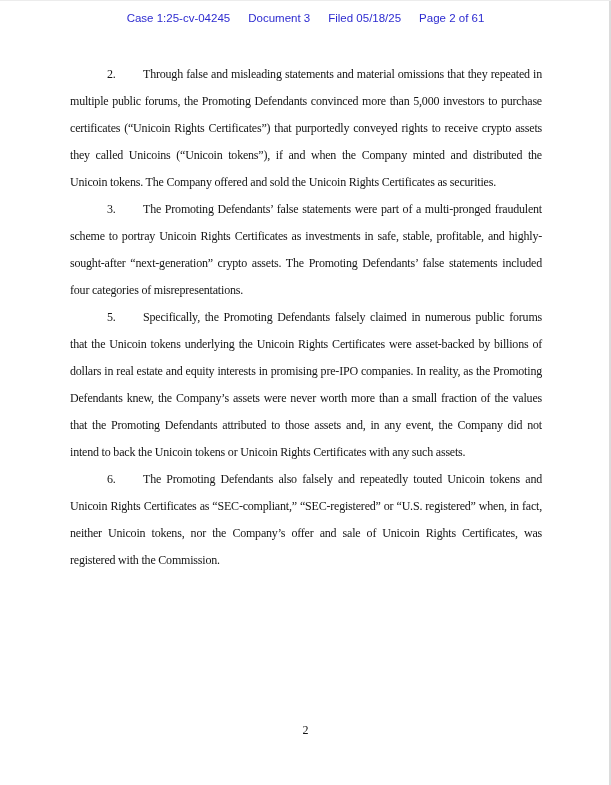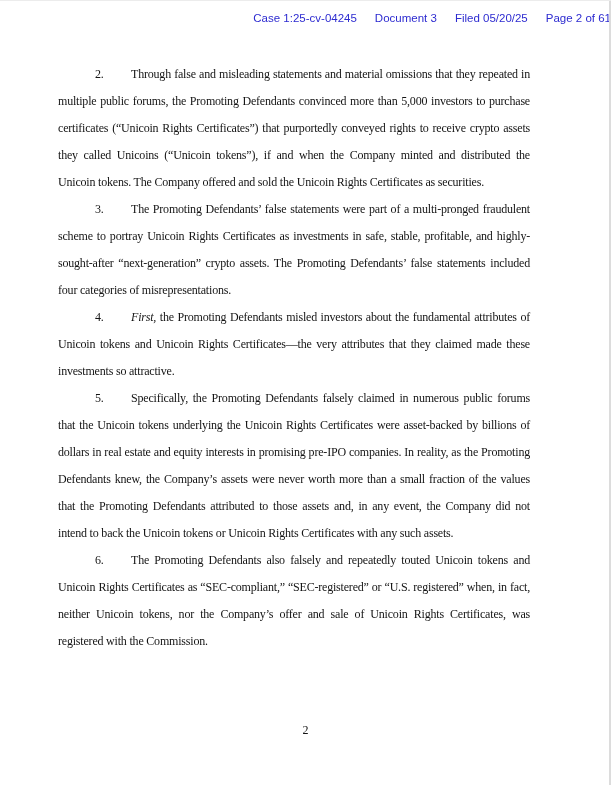--- a/index.html
+++ b/index.html
@@ -19,31 +19,31 @@
     top: 0; right: 0; bottom: 0;
     width: 2px;
     background: #dcdcdc;
   }
   .court-header {
     position: absolute;
     top: 10px;
     left: 0;
     width: 611px;
     display: flex;
-    justify-content: flex-end;
+    justify-content: center;
     gap: 18px;
     font-family: "Liberation Sans", sans-serif;
     font-size: 11.5px;
     line-height: 15px;
   }
   .court-header span { white-space: nowrap; }
   .doc-body {
     position: absolute;
     top: 60px;
-    left: 58px;
+    left: 70px;
     width: 472px;
   }
   .para {
     margin: 0;
     font-size: 12px;
     letter-spacing: -0.2px;
     line-height: 27px;
     text-align: justify;
   }
   .pnum {
@@ -61,27 +61,26 @@
     font-size: 12px;
     line-height: 16px;
   }
 </style>
 </head>
 <body>
 
 <div class="court-header" style="color: rgb(45, 43, 208);">
   <span>Case 1:25-cv-04245</span>
   <span>Document 3</span>
-  <span>Filed 05/20/25</span>
+  <span>Filed 05/18/25</span>
   <span>Page 2 of 61</span>
 </div>
 
 <div class="doc-body">
     <p class="para"><span class="pnum">2.</span><span>Through false and misleading statements and material omissions that they repeated in multiple public forums, the Promoting Defendants convinced more than 5,000 investors to purchase certificates (“Unicoin Rights Certificates”) that purportedly conveyed rights to receive crypto assets they called Unicoins (“Unicoin tokens”), if and when the Company minted and distributed the Unicoin tokens.  The Company offered and sold the Unicoin Rights Certificates as securities.</span></p>
     <p class="para"><span class="pnum">3.</span><span>The Promoting Defendants’ false statements were part of a multi-pronged fraudulent scheme to portray Unicoin Rights Certificates as investments in safe, stable, profitable, and highly-sought-after “next-generation” crypto assets.  The Promoting Defendants’ false statements included four categories of misrepresentations.</span></p>
-    <p class="para"><span class="pnum">4.</span><span class="italic">First,</span><span> the Promoting Defendants misled investors about the fundamental attributes of Unicoin tokens and Unicoin Rights Certificates—the very attributes that they claimed made these investments so attractive.</span></p>
     <p class="para"><span class="pnum">5.</span><span>Specifically, the Promoting Defendants falsely claimed in numerous public forums that the Unicoin tokens underlying the Unicoin Rights Certificates were asset-backed by billions of dollars in real estate and equity interests in promising pre-IPO companies.  In reality, as the Promoting Defendants knew, the Company’s assets were never worth more than a small fraction of the values that the Promoting Defendants attributed to those assets and, in any event, the Company did not intend to back the Unicoin tokens or Unicoin Rights Certificates with any such assets.</span></p>
     <p class="para"><span class="pnum">6.</span><span>The Promoting Defendants also falsely and repeatedly touted Unicoin tokens and Unicoin Rights Certificates as “SEC-compliant,” “SEC-registered” or “U.S. registered” when, in fact, neither Unicoin tokens, nor the Company’s offer and sale of Unicoin Rights Certificates, was registered with the Commission.</span></p>
   </div>
 
 <div class="page-footer">2</div>
 
 <div class="right-edge"></div>
 
 </body></html>

